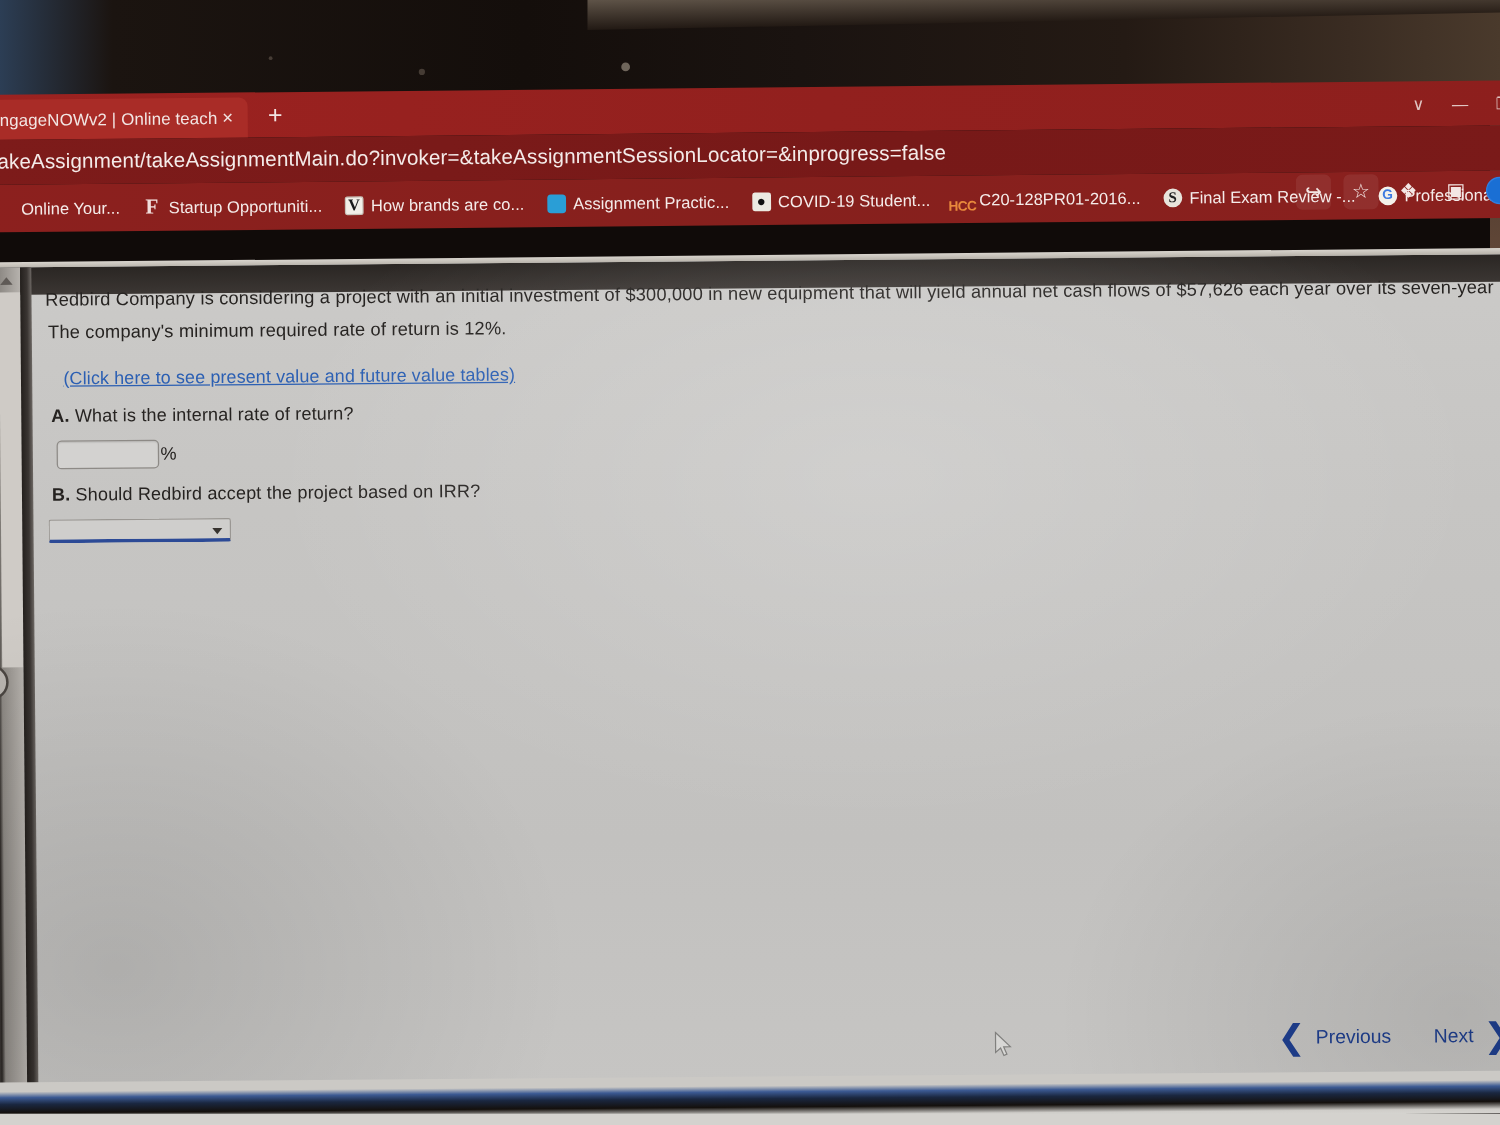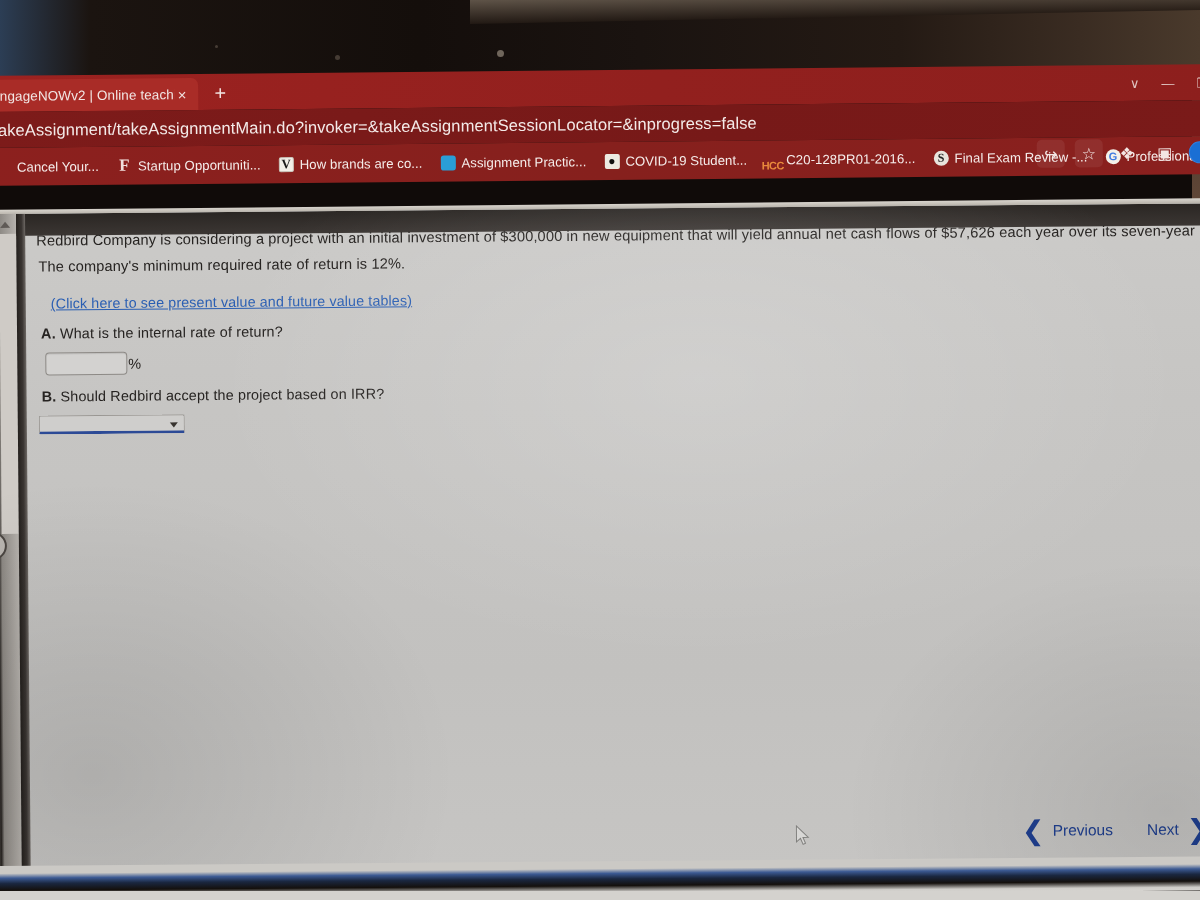--- a/index.html
+++ b/index.html
@@ -428,21 +428,21 @@
         <span class="wc">∨</span>
         <span class="wc">—</span>
         <span class="wc">❐</span>
       </div>
     </div>
 
     <div class="bmrow">
 
       <div class="bm">
         <span class="bm-ico"></span>
-        <span class="bm-label">Cancel Your...</span>
+        <span class="bm-label">Online Your...</span>
       </div>
 
       <div class="bm">
         <span class="bm-ico ico-f">F</span>
         <span class="bm-label">Startup Opportuniti...</span>
       </div>
 
       <div class="bm">
         <span class="bm-ico ico-v">V</span>
         <span class="bm-label">How brands are co...</span>

